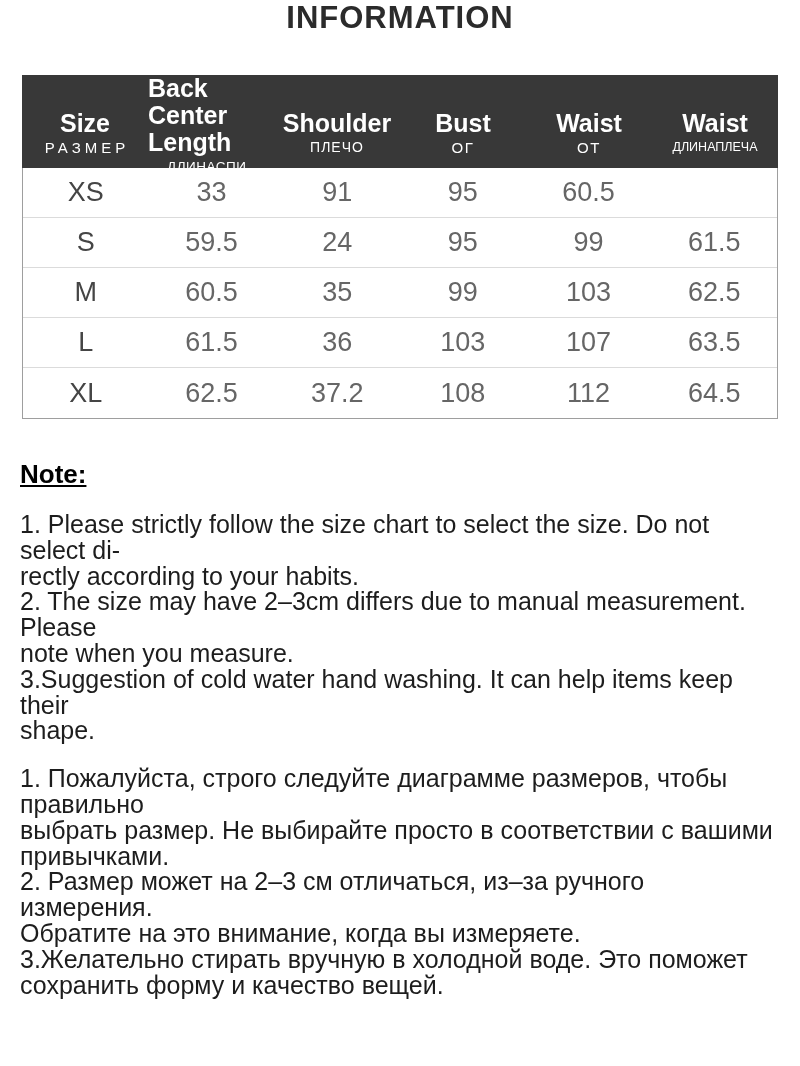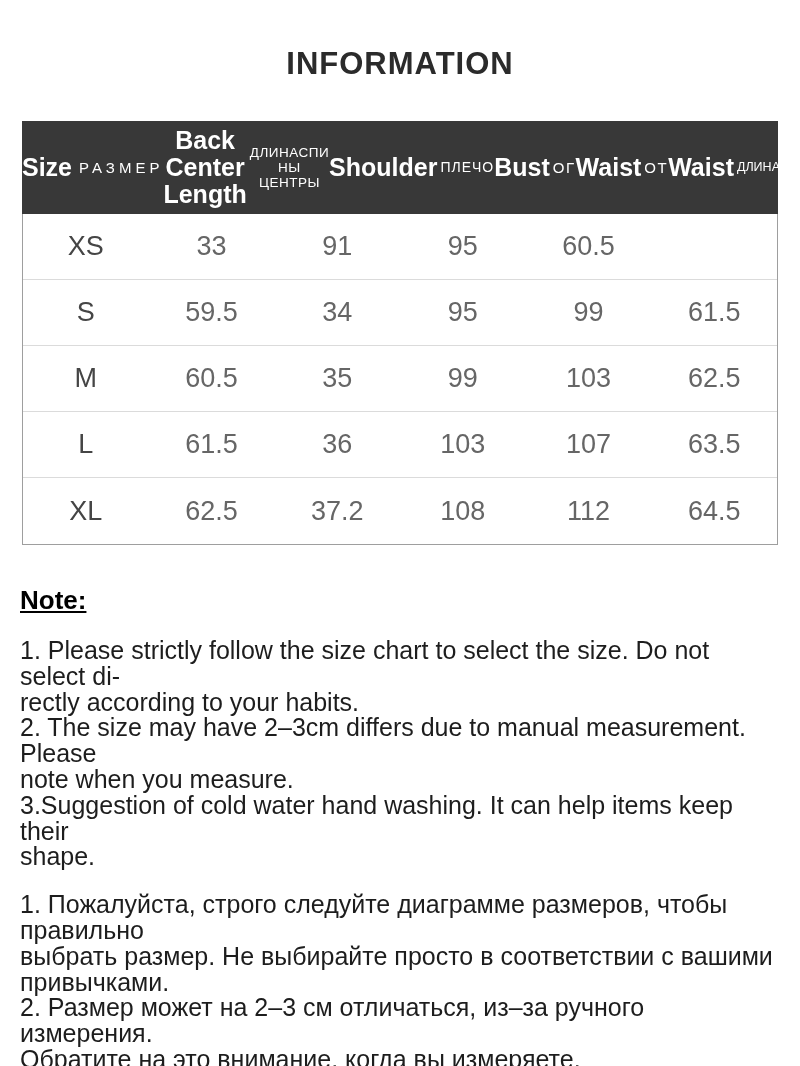--- a/index.html
+++ b/index.html
@@ -15,44 +15,43 @@
   }
   * { margin: 0; padding: 0; box-sizing: border-box; }
   html, body {
     width: 800px;
     background: var(--page-bg);
     font-family: "Liberation Sans", "DejaVu Sans", sans-serif;
   }
   body { height: 1066px; overflow: hidden; }
 
   .page-title {
-    padding-top: 46px;
     text-align: center;
     font-size: 31px;
     font-weight: 700;
     letter-spacing: 1px;
     color: var(--title-text);
   }
 
   
   .size-table { margin: 39px 22px 0 22px; }
   .thead {
     display: grid;
     grid-template-columns: repeat(6, 1fr);
     background: var(--header-bg);
     height: 93px;
   }
   .hcell {
     display: flex;
-    flex-direction: row;
+    flex-direction: column;
     align-items: center;
     justify-content: center;
     gap: 3px;
     color: var(--header-text);
-    text-align: center;
+    text-align: left;
   }
   .hen {
     font-size: 25px;
     font-weight: 700;
     line-height: 27px;
     white-space: pre-line;
   }
   .hru {
     font-size: 14px;
     line-height: 15px;
@@ -65,21 +64,21 @@
   .col3 .hru, .col4 .hru { font-size: 15px; letter-spacing: 1.5px; }
   .col5 .hru { font-size: 12.5px; }
 
   .tbody {
     border: 1px solid var(--border-outer);
     border-top: none;
   }
   .trow {
     display: grid;
     grid-template-columns: repeat(6, 1fr);
-    height: 66px;
+    height: 50px;
     align-items: center;
     border-bottom: 1px solid var(--row-sep);
   }
   .trow:last-child { border-bottom: none; }
   .tcell {
     text-align: center;
     font-size: 27px;
     color: var(--value-text);
   }
   .tcell.sizecell { color: var(--size-text); }
@@ -148,21 +147,21 @@
         <div class="trow">
           <div class="tcell sizecell">XS</div>
           <div class="tcell">33</div>
           <div class="tcell">91</div>
           <div class="tcell">95</div>
           <div class="tcell">60.5</div>
         </div>
         <div class="trow">
           <div class="tcell sizecell">S</div>
           <div class="tcell">59.5</div>
-          <div class="tcell">34</div>
+          <div class="tcell">24</div>
           <div class="tcell">95</div>
           <div class="tcell">99</div>
           <div class="tcell">61.5</div>
         </div>
         <div class="trow">
           <div class="tcell sizecell">M</div>
           <div class="tcell">60.5</div>
           <div class="tcell">35</div>
           <div class="tcell">99</div>
           <div class="tcell">103</div>

